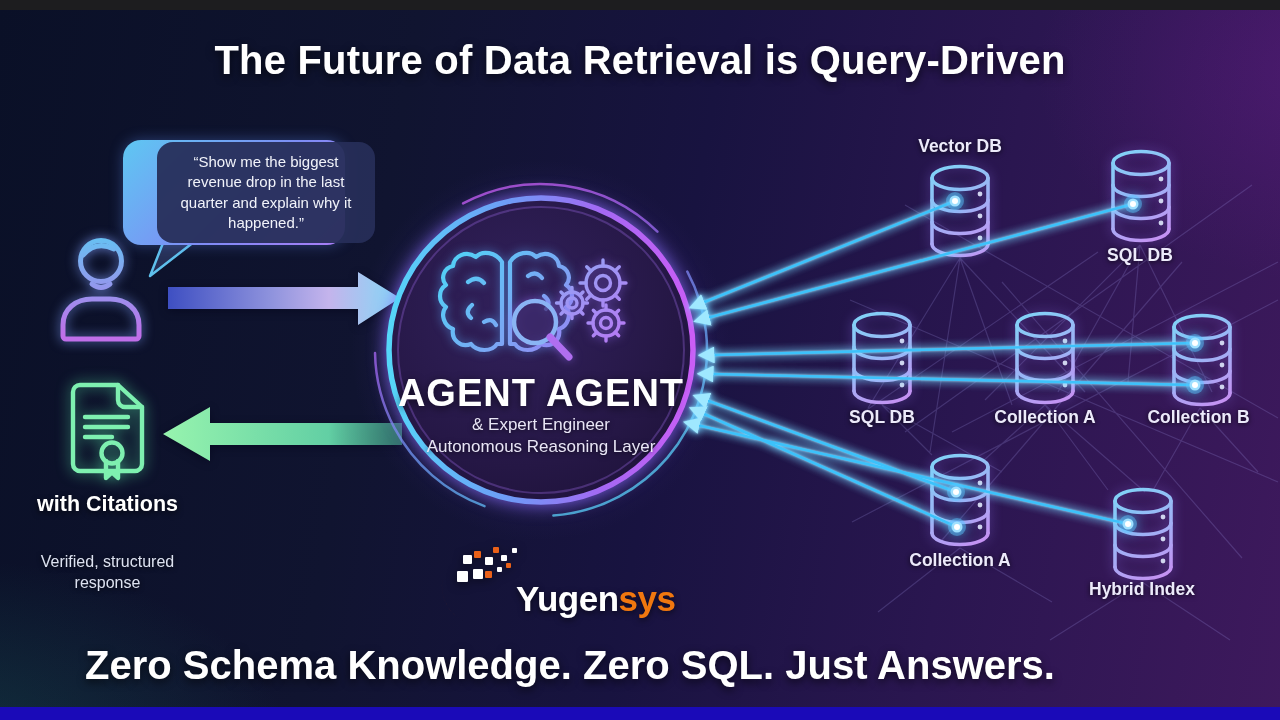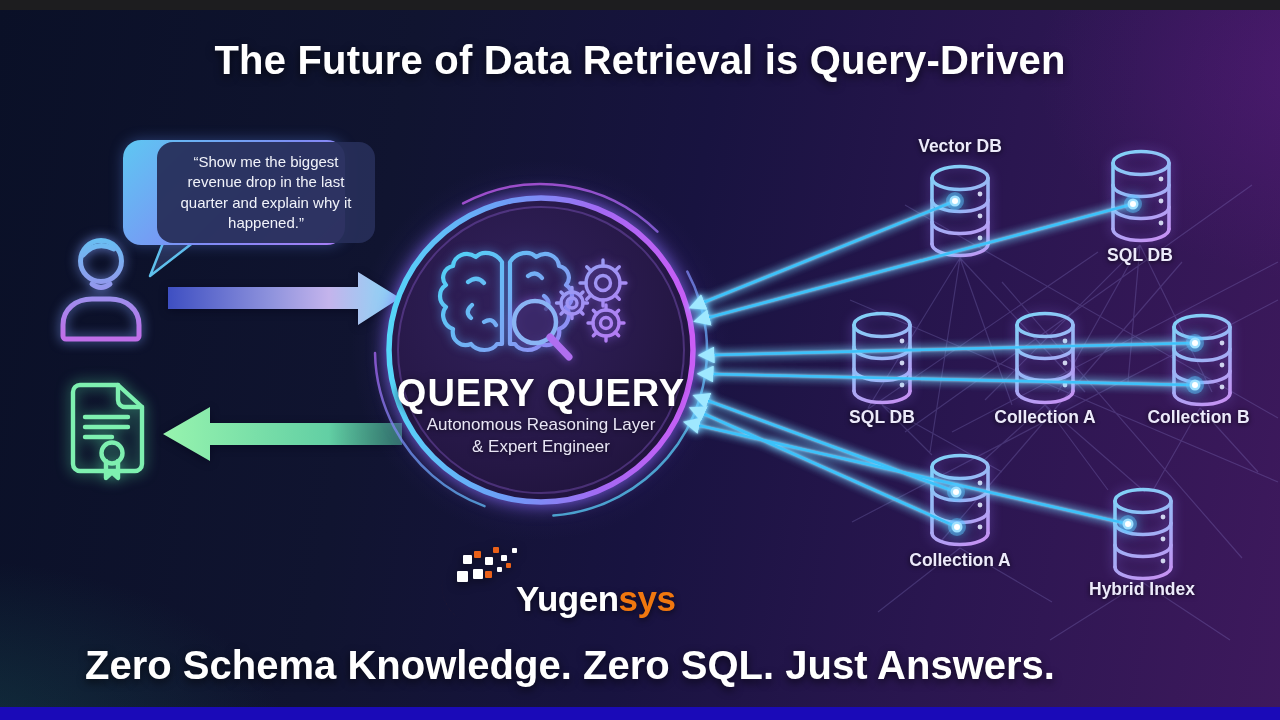--- a/index.html
+++ b/index.html
@@ -289,35 +289,40 @@
       </g>
     </g>
   </svg>
 
   <div class="title">The Future of Data Retrieval is Query-Driven</div>
 
   <div class="bubble">
     <div class="bubble-inner">“Show me the biggest revenue drop in the last quarter and explain why it happened.”</div>
   </div>
 
-  <div class="agent-name">QUERY QUERY</div>
+  <div class="agent-name">AGENT AGENT</div>
   <div class="agent-sub">
+    <div>&amp; Expert Engineer</div>
     <div>Autonomous Reasoning Layer</div>
-    <div>&amp; Expert Engineer</div>
   </div>
 
   <div class="lbl" style="left:880px;top:136px;">Vector DB</div>
   <div class="lbl" style="left:1060px;top:245px;">SQL DB</div>
   <div class="lbl" style="left:802px;top:407px;">SQL DB</div>
   <div class="lbl" style="left:965px;top:407px;">Collection A</div>
   <div class="lbl" style="left:1121px;top:407px;width:155px;">Collection B</div>
   <div class="lbl" style="left:880px;top:550px;">Collection A</div>
   <div class="lbl" style="left:1062px;top:579px;">Hybrid Index</div>
 
   <div class="fa-head">
+    <div>with Citations</div>
+  </div>
+  <div class="fa-sub">
+    <div>Verified, structured</div>
+    <div>response</div>
   </div>
 
   <div class="logo-text"><span class="p1">Yugen</span><span class="p2">sys</span></div>
 
   <div class="tagline">Zero Schema Knowledge. Zero SQL. Just Answers.</div>
 
   <div class="bar-bottom"></div>
 </div>
 
 </body></html>

